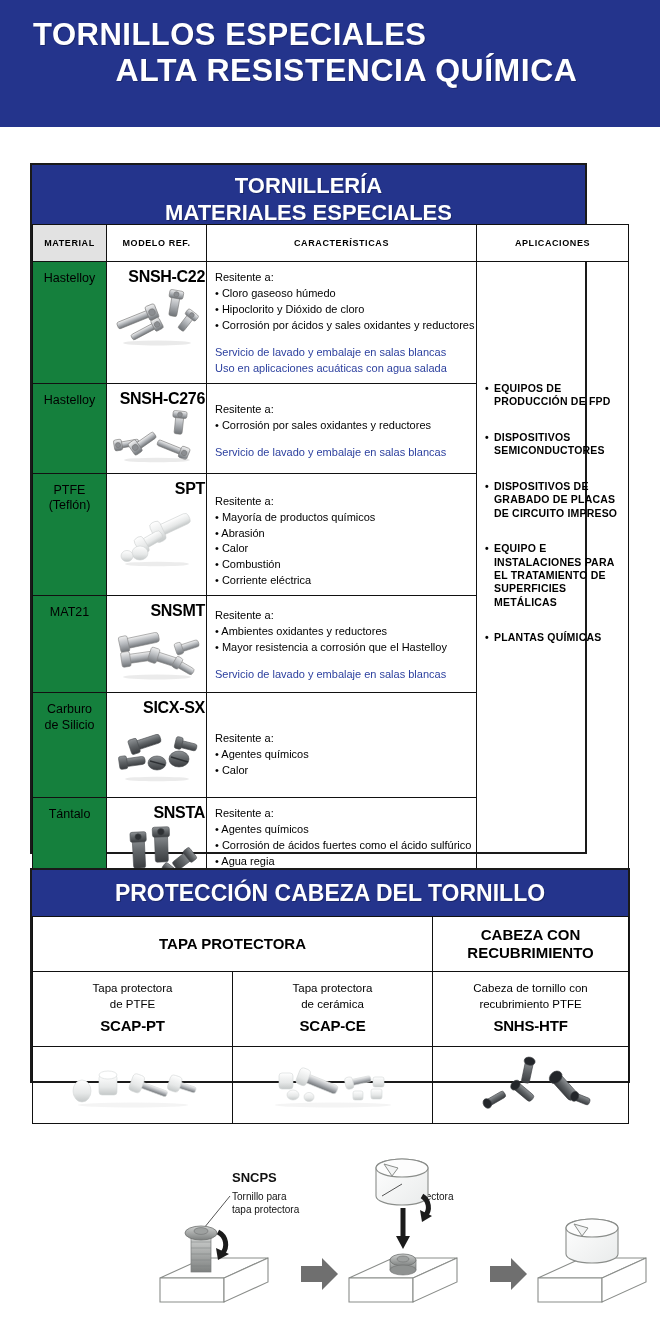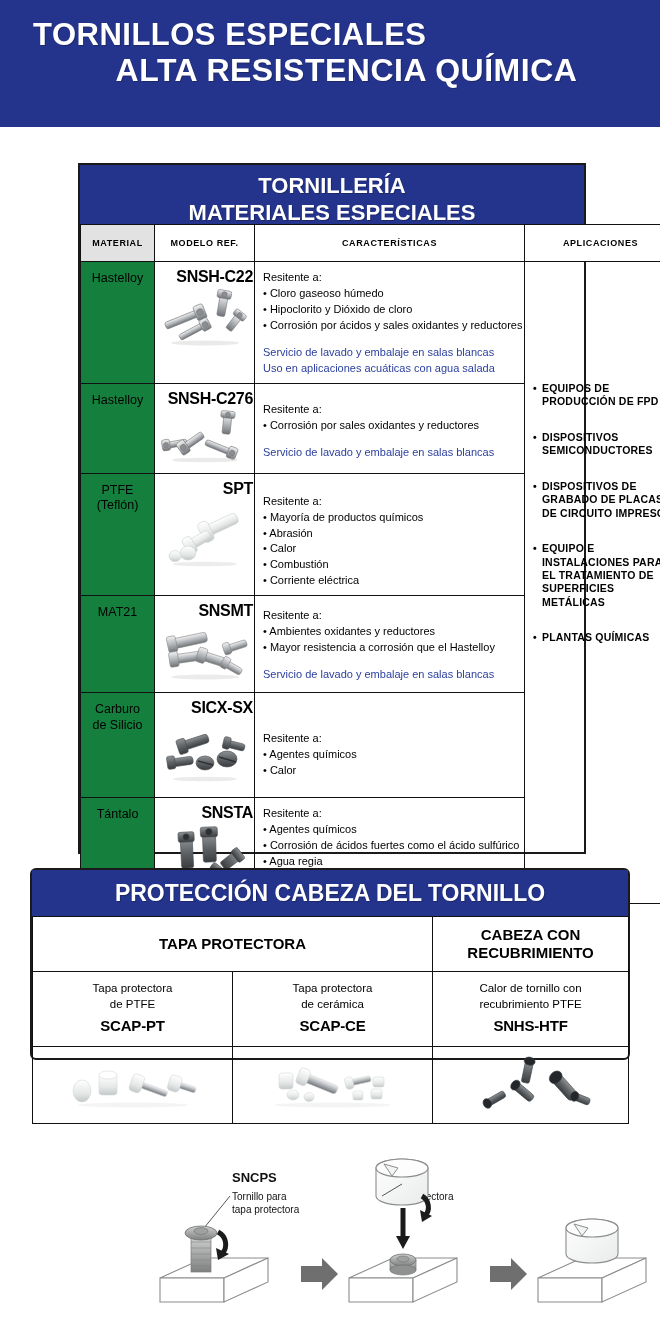--- a/index.html
+++ b/index.html
@@ -37,21 +37,21 @@
   }
   .bluebar{
     background:#24348C;
     color:#fff;
     text-align:center;
     font-weight:bold;
     text-shadow:1px 1px 0 rgba(0,0,0,.25);
   }
 
   
-  #tbl-materiales{left:30px;top:163px;width:508px;height:691px;margin-left:48px;}
+  #tbl-materiales{left:30px;top:163px;width:557px;height:691px;}
   #tbl-materiales .bluebar{
     height:59px;font-size:22px;line-height:1.22;padding-top:8px;
     box-sizing:border-box;
   }
   .mtable{width:100%;border-collapse:collapse;table-layout:fixed;}
   .mtable col.c1{width:74px;}
   .mtable col.c2{width:100px;}
   .mtable col.c3{width:270px;}
   .mtable col.c4{width:152px;}
   .mtable th{
@@ -95,21 +95,21 @@
     line-height:1.28;
     letter-spacing:.2px;
   }
   .app-item{margin-bottom:22px;padding-left:9px;position:relative;}
   .app-item:before{content:"•";position:absolute;left:0;top:0;}
 
   
   .screwpic{display:block;margin:2px auto 0;}
 
   
-  #tbl-proteccion{left:30px;top:868px;width:600px;height:192px;border-radius:6px;}
+  #tbl-proteccion{left:30px;top:868px;width:600px;height:215px;}
   #tbl-proteccion .bluebar{
     height:46px;font-size:23px;line-height:46px;
   }
   .ptable{width:100%;border-collapse:collapse;table-layout:fixed;}
   .ptable col.p1,.ptable col.p2{width:200px;}
   .ptable col.p3{width:196px;}
   .ptable td{border:1px solid #111;text-align:center;color:#000;}
   .p-head{
     color:#24348C;font-weight:bold;font-size:15px;height:52px;
     line-height:1.22;
@@ -452,21 +452,21 @@
           <div>Tapa protectora</div>
           <div>de PTFE</div>
           <div class="p-code">SCAP-PT</div>
         </td>
         <td class="p-sub">
           <div>Tapa protectora</div>
           <div>de cerámica</div>
           <div class="p-code">SCAP-CE</div>
         </td>
         <td class="p-sub">
-          <div>Calor de tornillo con</div>
+          <div>Cabeza de tornillo con</div>
           <div>recubrimiento PTFE</div>
           <div class="p-code">SNHS-HTF</div>
         </td>
       </tr>
       <tr>
         <td class="p-img">
           <svg width="150" height="52" viewBox="0 0 150 52" style="margin:0 auto;">
             <g stroke="#d5d8d8" stroke-width=".6">
               <ellipse cx="24" cy="32" rx="9" ry="11" fill="url(#wg1)"></ellipse>
               <rect x="41" y="16" width="18" height="20" rx="3" fill="url(#wg1)"></rect>

